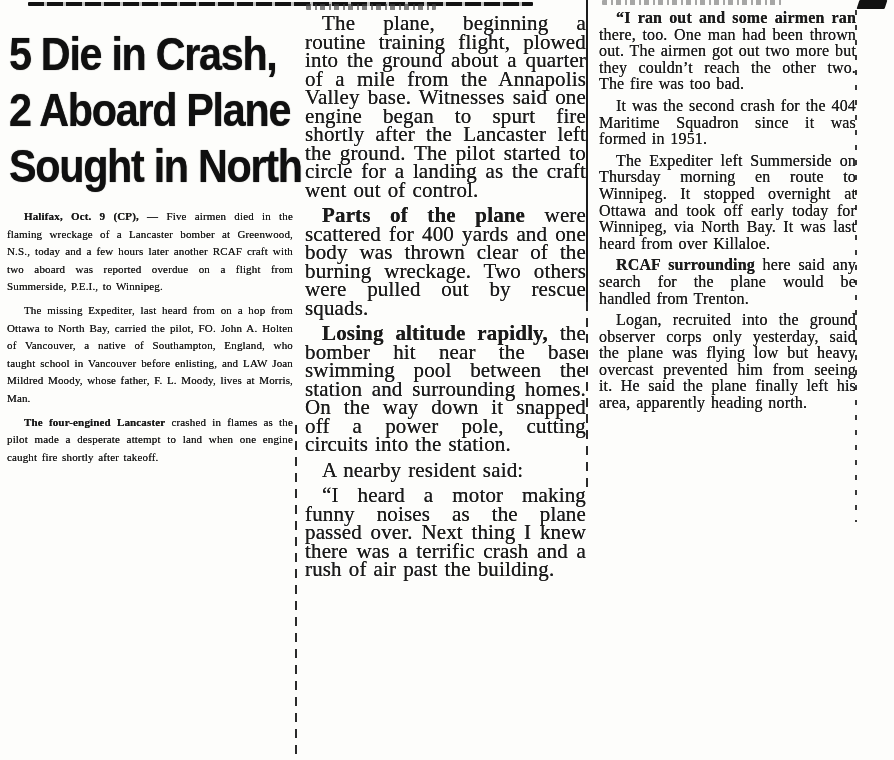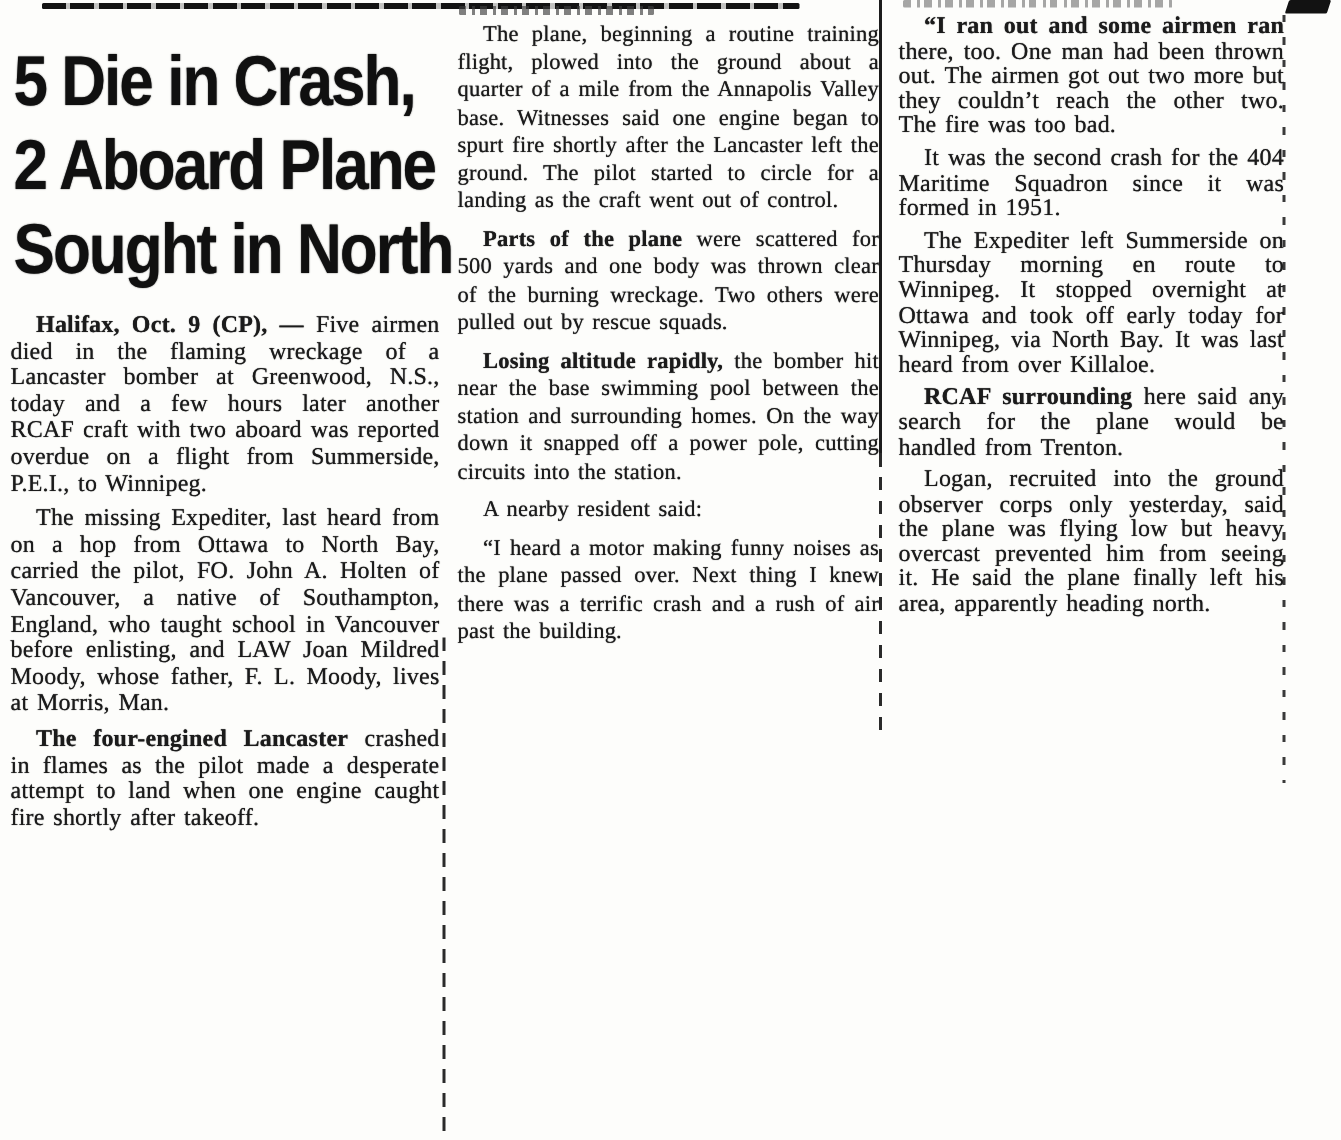--- a/index.html
+++ b/index.html
@@ -41,23 +41,23 @@
     position:absolute;height:6px;
     background:repeating-linear-gradient(90deg,#3c3c3c 0 5px,transparent 5px 9px,#3c3c3c 9px 11px,transparent 11px 14px);
     opacity:.65;border-radius:1px;
   }
   #frag-mid{left:306px;top:4px;width:130px;}
   #frag-right{left:602px;top:0;width:180px;opacity:.45;height:5px;}
 
   
   .col{position:absolute;text-align:justify;}
   #col1{left:7px;top:22px;width:286px;}
-  #col2{left:305px;top:14px;width:281px;font-size:15px;line-height:18.5px;}
+  #col2{left:305px;top:14px;width:281px;font-size:21px;line-height:18.5px;}
   #col3{left:599px;top:10px;width:257px;font-size:16px;line-height:16.6px;}
-  #col1 .body{font-size:16px;line-height:17.6px;}
+  #col1 .body{font-size:11px;line-height:17.6px;}
 
   .par{
     margin:0 0 6px 0;
     text-indent:17px;
     word-spacing:1.6px;
     letter-spacing:0.15px;
   }
   .par b{font-weight:700;}
   #col2 .par{margin-bottom:7px;}
   #col3 .par{margin-bottom:5px;}
@@ -101,21 +101,21 @@
     </div>
     <div class="body ink">
       <p class="par"><b>Halifax, Oct. 9 (CP), —</b><span> Five airmen died in the flaming wreckage of a Lancaster bomber at Greenwood, N.S., today and a few hours later another RCAF craft with two aboard was reported overdue on a flight from Summerside, P.E.I., to Winnipeg.</span></p>
       <p class="par"><b></b><span>The missing Expediter, last heard from on a hop from Ottawa to North Bay, carried the pilot, FO. John A. Holten of Vancouver, a native of Southampton, England, who taught school in Vancouver before enlisting, and LAW Joan Mildred Moody, whose father, F. L. Moody, lives at Morris, Man.</span></p>
       <p class="par"><b>The four-engined Lancaster</b><span> crashed in flames as the pilot made a desperate attempt to land when one engine caught fire shortly after takeoff.</span></p>
     </div>
   </div>
 
   <div class="col ink" id="col2">
     <p class="par"><b></b><span>The plane, beginning a routine training flight, plowed into the ground about a quarter of a mile from the Annapolis Valley base. Witnesses said one engine began to spurt fire shortly after the Lancaster left the ground. The pilot started to circle for a landing as the craft went out of control.</span></p>
-    <p class="par"><b>Parts of the plane</b><span> were scattered for 500 yards and one body was thrown clear of the burning wreckage. Two others were pulled out by rescue squads.</span></p>
+    <p class="par"><b>Parts of the plane</b><span> were scattered for 400 yards and one body was thrown clear of the burning wreckage. Two others were pulled out by rescue squads.</span></p>
     <p class="par"><b>Losing altitude rapidly,</b><span> the bomber hit near the base swimming pool between the station and surrounding homes. On the way down it snapped off a power pole, cutting circuits into the station.</span></p>
     <p class="par"><b></b><span>A nearby resident said:</span></p>
     <p class="par"><b></b><span>“I heard a motor making funny noises as the plane passed over. Next thing I knew there was a terrific crash and a rush of air past the building.</span></p>
   </div>
 
   <div class="col ink" id="col3">
     <p class="par"><b>“I ran out and some airmen ran</b><span> there, too. One man had been thrown out. The airmen got out two more but they couldn’t reach the other two. The fire was too bad.</span></p>
     <p class="par"><b></b><span>It was the second crash for the 404 Maritime Squadron since it was formed in 1951.</span></p>
     <p class="par"><b></b><span>The Expediter left Summerside on Thursday morning en route to Winnipeg. It stopped overnight at Ottawa and took off early today for Winnipeg, via North Bay. It was last heard from over Killaloe.</span></p>
     <p class="par"><b>RCAF surrounding</b><span> here said any search for the plane would be handled from Trenton.</span></p>

